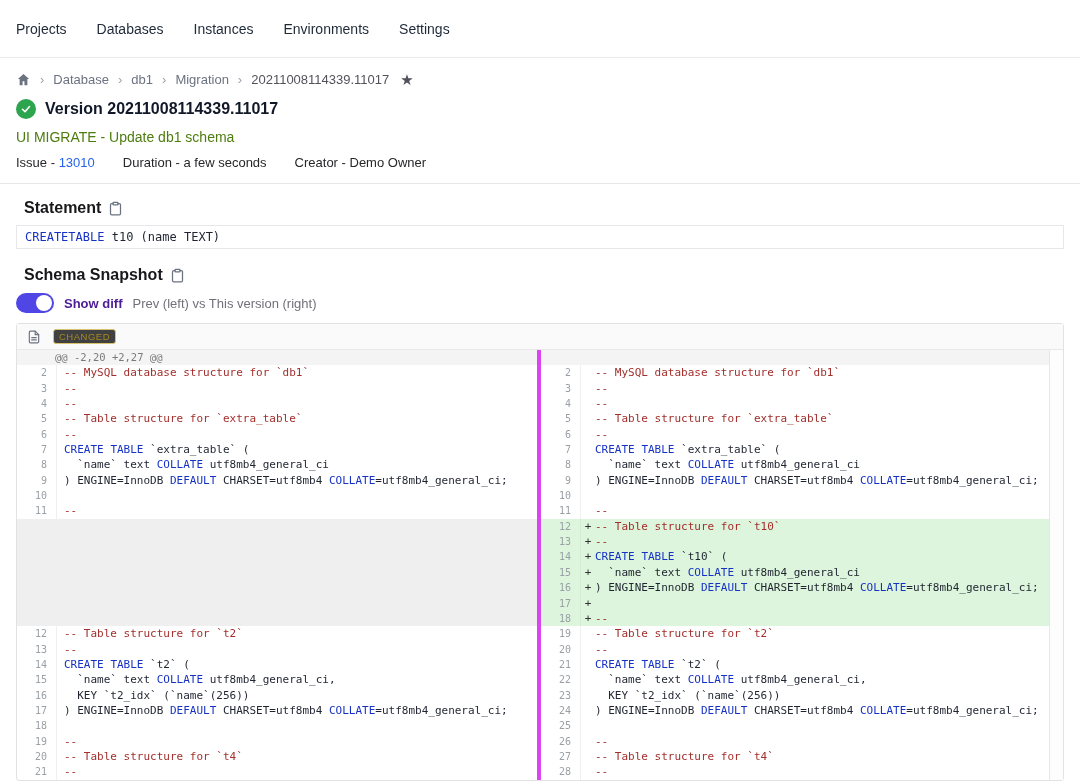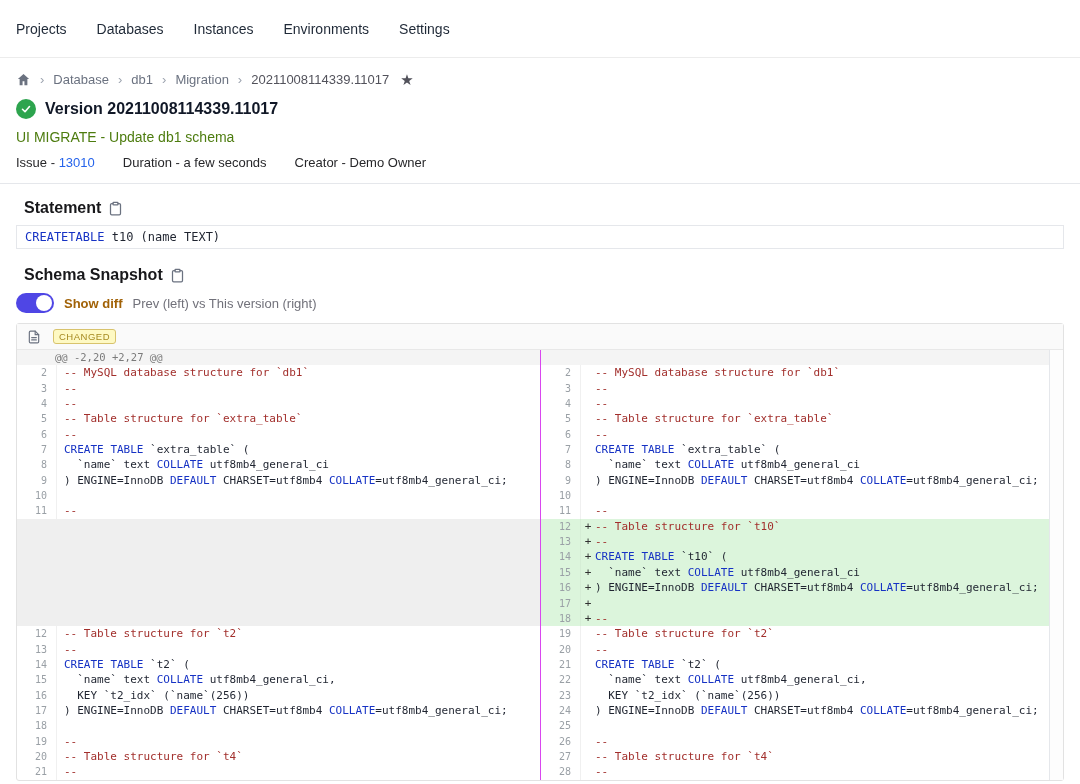--- a/index.html
+++ b/index.html
@@ -50,33 +50,33 @@
   .statement-box { margin:8px 16px 0; border:1px solid #e5e7eb; height:24px; display:flex;
     align-items:center; padding:0 8px; font-family:"DejaVu Sans Mono", monospace;
     font-size:12px; color:#1f2430; white-space:pre; }
 
   
   .toggle-row { display:flex; align-items:center; gap:10px; margin:9px 16px 0; }
   .toggle { width:38px; height:20px; border-radius:10px; background:var(--accent,#4f46e5);
     position:relative; cursor:pointer; flex:0 0 auto; }
   .toggle-knob { position:absolute; top:2px; right:2px; width:16px; height:16px;
     border-radius:50%; background:#fff; }
-  .toggle-label { font-size:13px; font-weight:700; color:#a16207; }
+  .toggle-label { font-size:13px; font-weight:700; color:#4c1d95; }
   .toggle-desc { font-size:13px; color:#71717a; }
 
   
   .diff-container { margin:10px 16px 0; border:1px solid #e2e2e2; border-radius:3px; }
   .diff-header { height:26px; background:#fafafa; border-bottom:1px solid #e8e8e8;
     display:flex; align-items:center; gap:12px; padding:0 10px; }
   .status-badge { font-size:9.5px; letter-spacing:.5px; color:var(--badge,#a58a21);
-    border:1px solid #d8c36d; background:#fef9c3; border-radius:3px; padding:1px 5px; }
+    border:1px solid #d8c36d; background:#404040; border-radius:3px; padding:1px 5px; }
   .diff-editor { display:flex; height:430px; overflow:hidden;
     font-family:"DejaVu Sans Mono", monospace; font-size:11px; }
   .pane { overflow:hidden; }
-  .pane-left  { width:524px; border-right:1px solid #d946ef; }
+  .pane-left  { width:524px; border-right:4px solid #d946ef; }
   .pane-right { flex:1; }
   .scroll-strip { width:14px; border-left:1px solid #e5e7eb; background:#fdfdfd; }
   .drow { height:15.357px; line-height:15.357px; display:flex; white-space:pre; }
   .ln { width:40px; flex:0 0 auto; text-align:right; padding-right:9px; color:#9aa0a6;
     font-size:10px; border-right:1px solid #f0f0f0; }
   .pane-left .code { padding-left:7px; }
   .marker { width:14px; flex:0 0 auto; text-align:center; color:#303030; }
   .code { color:#1f2430; }
   .drow.hunk { background:var(--hunk-bg,#f4f4f4); }
   .hunk-text { padding-left:38px; color:#7a7a7a; font-size:10.5px; }

